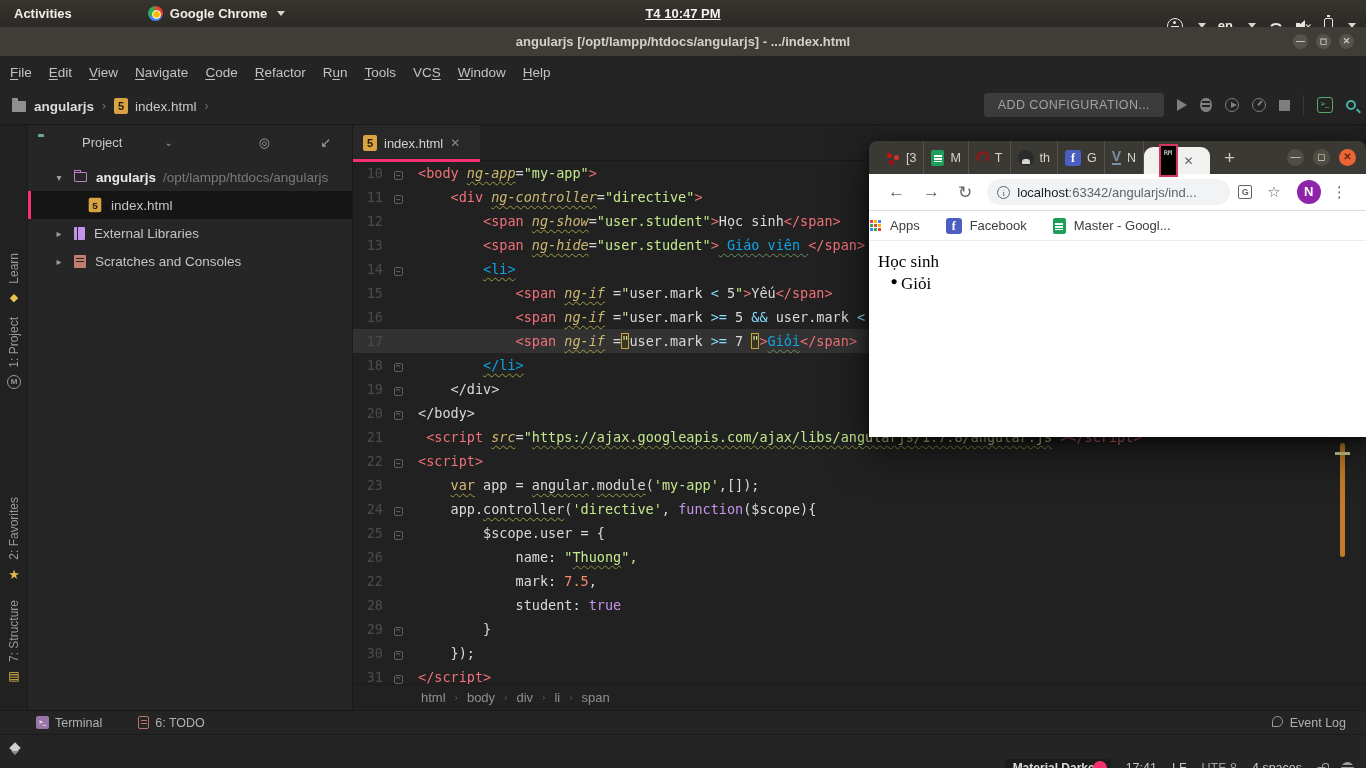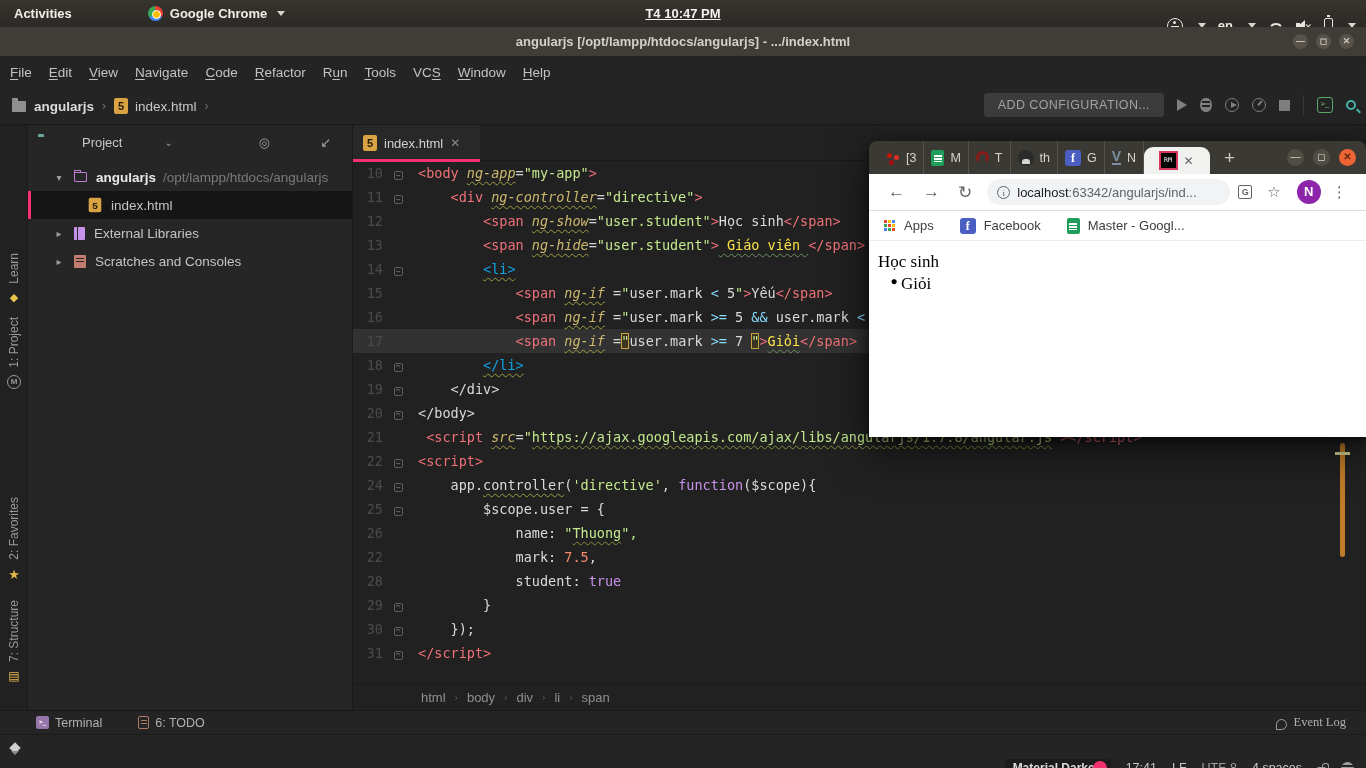--- a/index.html
+++ b/index.html
@@ -119,39 +119,39 @@
   .code-line.cur { background:#323232; }
   .num { width:30px; text-align:right; color:#4b4b4b; flex:none; }
   .fold { width:14px; margin-left:8px; flex:none; text-align:center; }
   .fold i { display:inline-block; width:9px; height:9px; border:1px solid #5f5f5f; border-radius:2px;
     color:#9a9a9a; font-size:7px; line-height:8px; font-style:normal; }
   .ctext { margin-left:13px; }
   .c-t { color:#f07178; } .c-p { color:#d4d4d4; } .c-s { color:#C3E88D; } .c-x { color:#dadada; }
   .c-k { color:#C792EA; } .c-n { color:#F78C6C; } .c-o { color:#89DDFF; }
   .c-aw { color:#cdb96e; font-style:italic; text-decoration:underline wavy #9d9b3f 1px; text-underline-offset:3px; }
   .c-sw { color:#C3E88D; text-decoration:underline wavy #7f8c3f 1px; text-underline-offset:3px; }
-  .c-xw { color:#fde047; text-decoration:underline wavy #6a8f5f 1px; text-underline-offset:3px; }
+  .c-xw { color:#0ea5e9; text-decoration:underline wavy #6a8f5f 1px; text-underline-offset:3px; }
   .c-vw { color:#d8bd76; text-decoration:underline wavy #9d9b3f 1px; text-underline-offset:3px; }
   .c-fw { color:#dadada; text-decoration:underline wavy #9d9b3f 1px; text-underline-offset:3px; }
   .c-li { color:#0ea5e9; text-decoration:underline wavy #9d9b3f 1px; text-underline-offset:3px; }
   .c-sb { color:#C3E88D; box-shadow:inset 0 0 0 1px #c8a43c; background:#3a3420; }
   #crumbs { position:absolute; left:0; right:0; bottom:0; height:26px; border-top:1px solid #1a1a1a;
     display:flex; align-items:center; padding-left:68px; font-size:13px; color:#8f8f8f; gap:9px; }
   #crumbs .sep { color:#5a5a5a; font-size:10px; }
   #scrollmark { position:absolute; right:21px; top:318px; width:5px; height:114px; background:#c07a28; border-radius:3px; }
   #scrolltick { position:absolute; right:16px; top:327px; width:15px; height:3px; background:#d3d491; }
   
   #bottombar { position:absolute; left:0; top:710px; width:1366px; height:24px; background:#242424;
     border-top:1px solid #1a1a1a; display:flex; align-items:center; color:#b0b0b0; font-size:12.5px; }
   .bb-item { display:flex; align-items:center; gap:6px; margin-left:36px; }
   .ic-termtool { width:13px; height:13px; border-radius:2px; background:#9876aa; color:#fff;
     font-size:6px; font-weight:bold; text-align:center; line-height:11px; font-family:"DejaVu Sans Mono",monospace; }
   .ic-todo { width:11px; height:13px; border:1.3px solid #b07a6a; border-radius:2px; position:relative;}
   .ic-todo::before{ content:""; position:absolute; left:1.5px; top:2.5px; right:1.5px; height:1.2px; background:#b07a6a; box-shadow:0 3px 0 #b07a6a;}
-  #eventlog { position:absolute; right:20px; display:flex; align-items:flex-end; gap:7px;font-family:Liberation Serif, serif; }
+  #eventlog { position:absolute; right:20px; display:flex; align-items:flex-start; gap:7px; }
   .ic-bell { width:11px; height:11px; border:1.5px solid #9e9e9e; border-radius:50% 50% 50% 0; }
   #statusbar { position:absolute; left:0; top:734px; width:1366px; height:34px; background:#242424;
     border-top:1px solid #1a1a1a; color:#9e9e9e; font-size:12.5px; }
   .ic-stack { position:absolute; left:9px; top:9px; width:12px; height:12px; }
   .ic-stack::before { content:""; position:absolute; left:2px; top:0; width:8px; height:8px; background:#cfcfcf; transform:rotate(45deg); }
   .ic-stack::after { content:""; position:absolute; left:2px; top:7px; width:8px; height:5px;
     border-left:4px solid transparent; border-right:4px solid transparent; border-top:4px solid #8a8a8a; width:0;}
   #status-right { position:absolute; right:12px; top:16px; height:34px; display:flex; align-items:center; gap:15px; }
   .theme-pill { background:#1c1c1c; border-radius:4px; padding:2px 8px; color:#dcdcdc; font-weight:bold;
     font-size:12px; display:flex; align-items:center; }
@@ -183,42 +183,42 @@
     background:#c21807; box-shadow:7px 2px 0 #d93025, 2px 7px 0 #a50e0e; }
   .f-sheets { width:13px; height:16px; background:#1e9e5a; border-radius:2px; position:relative; }
   .f-sheets::before { content:""; position:absolute; left:2.5px; top:5px; width:8px; height:7px;
     background:repeating-linear-gradient(#fff 0 1.6px, #1e9e5a 1.6px 3.2px); }
   .f-arc { width:13px; height:13px; border:3px solid #8b1a1a; border-bottom-color:transparent; border-radius:50%; }
   .f-github { width:16px; height:16px; border-radius:50%; background:#2b2b2b; position:relative; }
   .f-github::before { content:""; position:absolute; left:4px; bottom:2px; width:8px; height:5px; background:#d6d4cf; border-radius:3px 3px 0 0;}
   .f-fb { width:16px; height:16px; border-radius:3px; background:#4a5fc1; color:#fff;
     font-size:12px; font-weight:bold; text-align:center; line-height:16px; font-family:"Liberation Serif",serif;}
   .f-vn { color:#7b8fa3; font-size:14px; font-weight:bold; border-bottom:2px solid #7b8fa3; line-height:13px; }
-  .f-rm { width:15px; height:15px; background:#000; box-shadow:0 0 0 2px #d6375c; color:#fff;
+  .f-rm { width:15px; height:29px; background:#000; box-shadow:0 0 0 2px #d6375c; color:#fff;
     font-size:6.5px; font-weight:normal; text-align:center; line-height:15px; font-family:"DejaVu Sans Mono",monospace; }
   .f-grid { width:13px; height:13px; position:relative; }
   .f-grid::before { content:""; position:absolute; left:1px; top:1px; width:3px; height:3px;
     background:#ea4335; box-shadow:4px 0 0 #fbbc05, 8px 0 0 #4285f4, 0 4px 0 #34a853, 4px 4px 0 #ea4335,
     8px 4px 0 #fbbc05, 0 8px 0 #4285f4, 4px 8px 0 #34a853, 8px 8px 0 #ea4335; }
   #ctoolbar { height:37px; background:#fff; border-bottom:1px solid #dadce0; display:flex; align-items:center; padding:0 10px; }
   .nav-ic { color:#5f6368; font-size:17px; margin:0 9px; }
   #omnibox { width:243px; height:26px; background:#f1f3f4; border-radius:13px; display:flex; align-items:center;
     padding:0 10px; margin-left:6px; font-size:13px; }
   .info-ic { width:13px; height:13px; border:1.3px solid #5f6368; border-radius:50%; color:#5f6368;
     font-size:9px; line-height:12px; text-align:center; font-family:"Liberation Serif",serif; flex:none; margin-right:7px;}
   #omnibox .host { color:#202124; }
   #omnibox .rest { color:#5f6368; white-space:nowrap; overflow:hidden; }
   .trans-ic { width:14px; height:14px; border:1.3px solid #5f6368; border-radius:2px; color:#5f6368;
     font-size:9px; font-weight:bold; text-align:center; line-height:13px; margin:0 8px; }
   .star-ic { color:#5f6368; font-size:15px; margin:0 7px; }
   .avatar { width:24px; height:24px; border-radius:50%; background:#8e24aa; color:#fff; font-size:13px;
     font-weight:bold; text-align:center; line-height:24px; margin:0 9px; }
   .kebab { color:#5f6368; font-size:15px; margin-left:2px; }
   #cbookmarks { height:30px; background:#fff; border-bottom:1px solid #ececec; display:flex; align-items:center;
-    padding-left:14px; gap:26px; font-size:13px; color:#3c4043; }
+    gap:26px; font-size:13px; color:#3c4043; }
   .bm { display:flex; align-items:center; gap:8px; }
   #cpage { height:196px; background:#fff; padding:11px 0 0 9px; font-family:"Liberation Serif",serif;
     font-size:17px; color:#000; }
   #cpage .bullet-row { display:flex; margin-top:2px; }
   #cpage .bullet { width:14px; text-align:center; font-size:12px; margin-left:9px; }
   :root { --accent:#f4306f; }
 </style>
 </head>
 <body>
 
@@ -368,20 +368,21 @@
         <div class="code-line"><span class="num">13</span><span class="fold"></span><span class="ctext"><span class="c-x">        </span><span class="c-t">&lt;span </span><span class="c-aw">ng-hide</span><span class="c-p">=</span><span class="c-s">"user.student"</span><span class="c-t">&gt;</span><span class="c-xw"> Giáo viên </span><span class="c-t">&lt;/span&gt;</span></span></div>
         <div class="code-line"><span class="num">14</span><span class="fold"><i>−</i></span><span class="ctext"><span class="c-x">        </span><span class="c-li">&lt;li&gt;</span></span></div>
         <div class="code-line"><span class="num">15</span><span class="fold"></span><span class="ctext"><span class="c-x">            </span><span class="c-t">&lt;span </span><span class="c-aw">ng-if</span><span class="c-p"> =</span><span class="c-s">"</span><span class="c-x">user.mark </span><span class="c-o">&lt;</span><span class="c-x"> 5</span><span class="c-s">"</span><span class="c-t">&gt;</span><span class="c-x">Yếu</span><span class="c-t">&lt;/span&gt;</span></span></div>
         <div class="code-line"><span class="num">16</span><span class="fold"></span><span class="ctext"><span class="c-x">            </span><span class="c-t">&lt;span </span><span class="c-aw">ng-if</span><span class="c-p"> =</span><span class="c-s">"</span><span class="c-x">user.mark </span><span class="c-o">&gt;=</span><span class="c-x"> 5 </span><span class="c-o">&amp;&amp;</span><span class="c-x"> user.mark </span><span class="c-o">&lt;</span><span class="c-x"> </span></span></div>
         <div class="code-line cur"><span class="num">17</span><span class="fold"></span><span class="ctext"><span class="c-x">            </span><span class="c-t">&lt;span </span><span class="c-aw">ng-if</span><span class="c-p"> =</span><span class="c-sb">"</span><span class="c-x">user.mark </span><span class="c-o">&gt;=</span><span class="c-x"> 7 </span><span class="c-sb">"</span><span class="c-t">&gt;</span><span class="c-xw">Giỏi</span><span class="c-t">&lt;/span&gt;</span></span></div>
         <div class="code-line"><span class="num">18</span><span class="fold"><i>^</i></span><span class="ctext"><span class="c-x">        </span><span class="c-li">&lt;/li&gt;</span></span></div>
         <div class="code-line"><span class="num">19</span><span class="fold"><i>^</i></span><span class="ctext"><span class="c-x">    </span><span class="c-x">&lt;/div&gt;</span></span></div>
         <div class="code-line"><span class="num">20</span><span class="fold"><i>^</i></span><span class="ctext"><span class="c-x">&lt;/body&gt;</span></span></div>
         <div class="code-line"><span class="num">21</span><span class="fold"></span><span class="ctext"><span class="c-x"> </span><span class="c-t">&lt;script </span><span class="c-aw">src</span><span class="c-p">=</span><span class="c-s">"</span><span class="c-sw">https://ajax.googleapis.com/ajax/libs/angularjs/1.7.8/angular.js</span><span class="c-s">"</span><span class="c-t">&gt;</span><span class="c-t">&lt;/script&gt;</span></span></div>
         <div class="code-line"><span class="num">22</span><span class="fold"><i>−</i></span><span class="ctext"><span class="c-t">&lt;script&gt;</span></span></div>
+        <div class="code-line"><span class="num">23</span><span class="fold"></span><span class="ctext"><span class="c-x">    </span><span class="c-vw">var</span><span class="c-x"> app = </span><span class="c-fw">angular</span><span class="c-x">.</span><span class="c-fw">module</span><span class="c-p">(</span><span class="c-s">'my-app'</span><span class="c-x">,[]);</span></span></div>
         <div class="code-line"><span class="num">24</span><span class="fold"><i>−</i></span><span class="ctext"><span class="c-x">    </span><span class="c-x">app.</span><span class="c-fw">controller</span><span class="c-p">(</span><span class="c-s">'directive'</span><span class="c-x">, </span><span class="c-k">function</span><span class="c-x">($scope){</span></span></div>
         <div class="code-line"><span class="num">25</span><span class="fold"><i>−</i></span><span class="ctext"><span class="c-x">        </span><span class="c-x">$scope.user = {</span></span></div>
         <div class="code-line"><span class="num">26</span><span class="fold"></span><span class="ctext"><span class="c-x">            </span><span class="c-x">name: </span><span class="c-s">"</span><span class="c-sw">Thuong</span><span class="c-s">",</span></span></div>
         <div class="code-line"><span class="num">22</span><span class="fold"></span><span class="ctext"><span class="c-x">            </span><span class="c-x">mark: </span><span class="c-n">7.5</span><span class="c-x">,</span></span></div>
         <div class="code-line"><span class="num">28</span><span class="fold"></span><span class="ctext"><span class="c-x">            </span><span class="c-x">student: </span><span class="c-k">true</span></span></div>
         <div class="code-line"><span class="num">29</span><span class="fold"><i>^</i></span><span class="ctext"><span class="c-x">        </span><span class="c-x">}</span></span></div>
         <div class="code-line"><span class="num">30</span><span class="fold"><i>^</i></span><span class="ctext"><span class="c-x">    </span><span class="c-x">});</span></span></div>
         <div class="code-line"><span class="num">31</span><span class="fold"><i>^</i></span><span class="ctext"><span class="c-t">&lt;/script&gt;</span></span></div>
       </div>
     <div id="crumbs">

